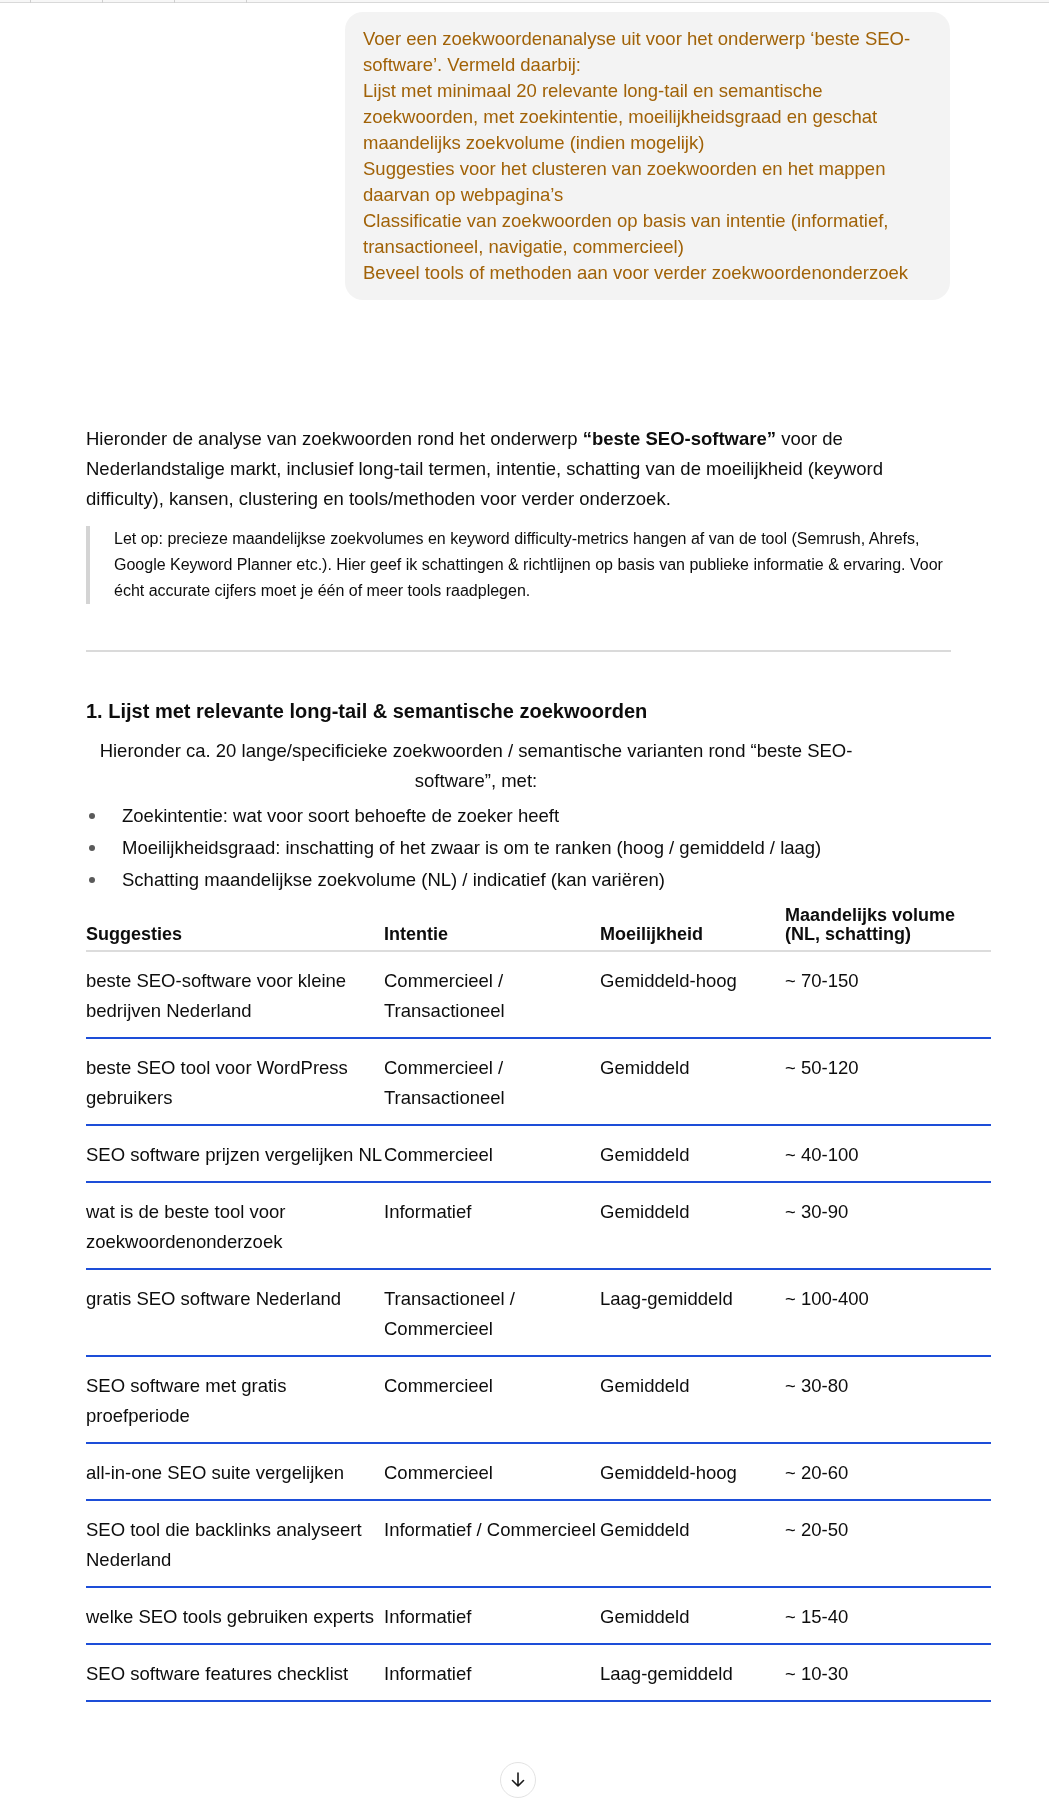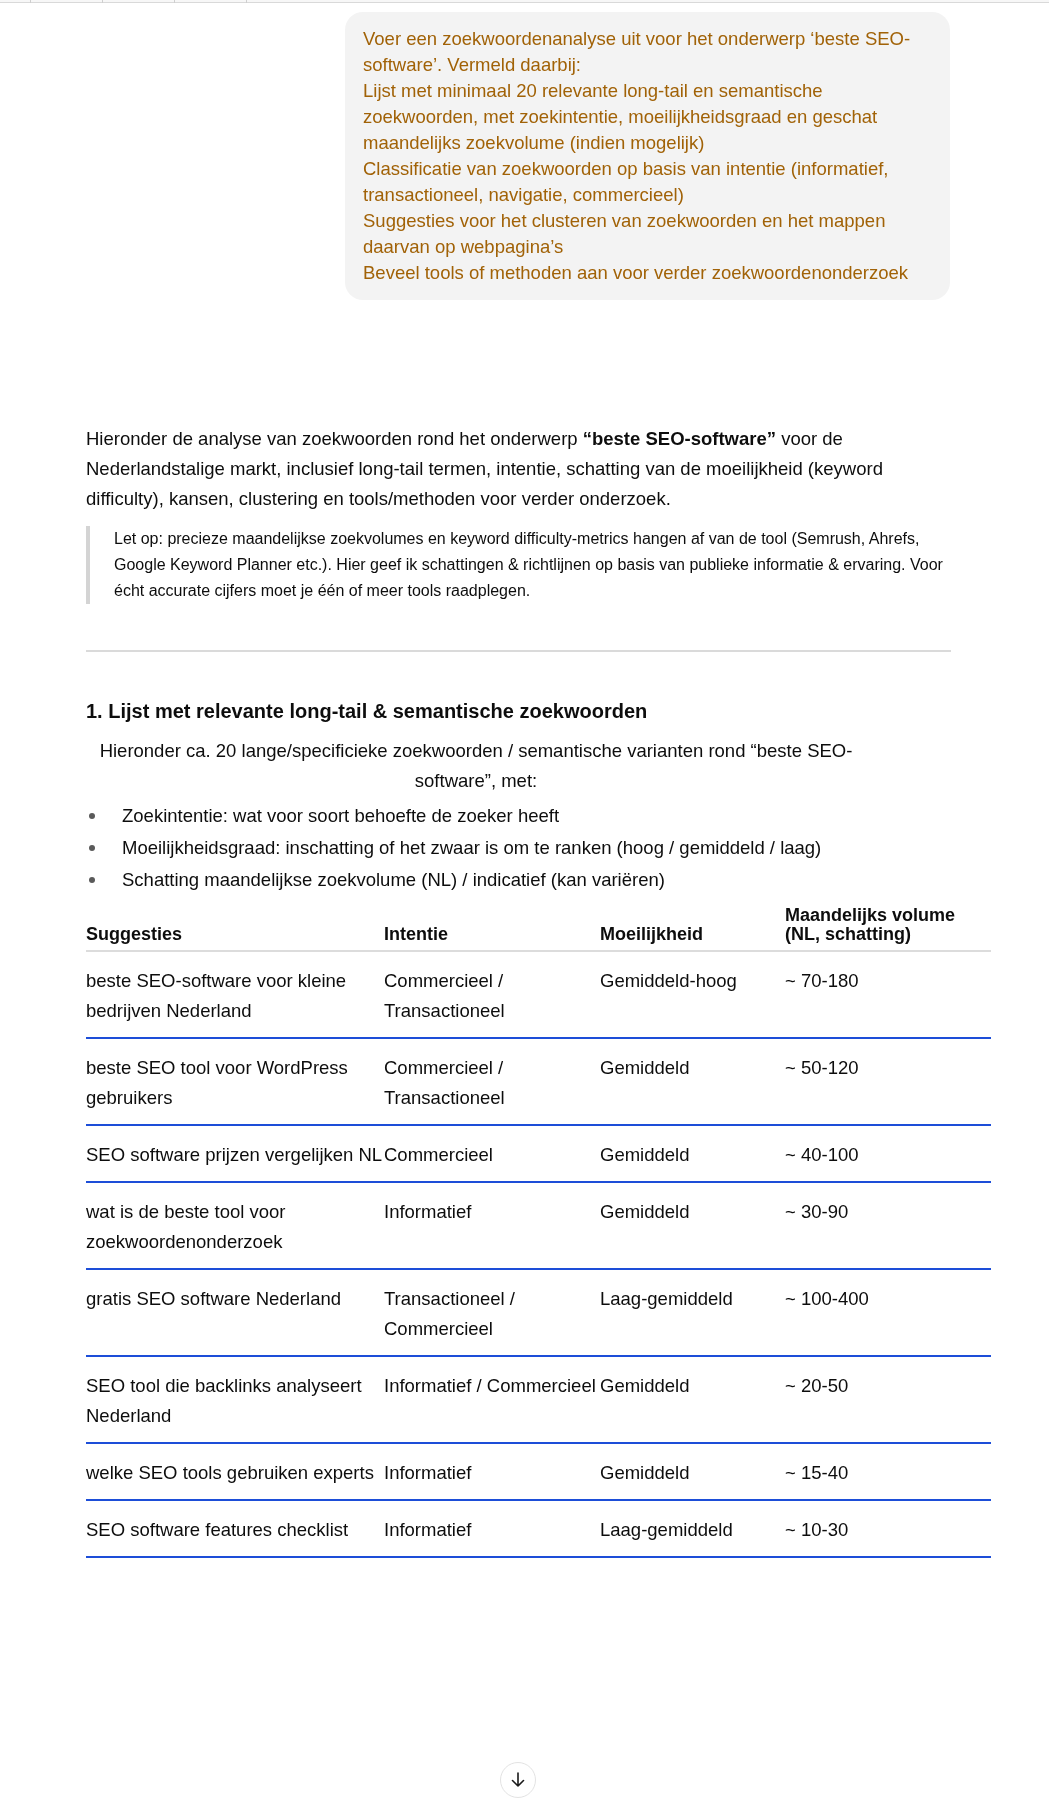--- a/index.html
+++ b/index.html
@@ -144,22 +144,22 @@
 <div class="topbar">
   <span class="seg" style="left:30px"></span>
   <span class="seg" style="left:102px"></span>
   <span class="seg" style="left:174px"></span>
   <span class="seg" style="left:246px"></span>
 </div>
 
 <div class="user-bubble">
   <div>Voer een zoekwoordenanalyse uit voor het onderwerp ‘beste SEO-software’. Vermeld daarbij:</div>
   <div>Lijst met minimaal 20 relevante long-tail en semantische zoekwoorden, met zoekintentie, moeilijkheidsgraad en geschat maandelijks zoekvolume (indien mogelijk)</div>
+  <div>Suggesties voor het clusteren van zoekwoorden en het mappen daarvan op webpagina’s</div>
   <div>Classificatie van zoekwoorden op basis van intentie (informatief, transactioneel, navigatie, commercieel)</div>
-  <div>Suggesties voor het clusteren van zoekwoorden en het mappen daarvan op webpagina’s</div>
   <div>Beveel tools of methoden aan voor verder zoekwoordenonderzoek</div>
 </div>
 
 <div class="content">
   <p class="intro">
     <span>Hieronder de analyse van zoekwoorden rond het onderwerp </span><b>“beste SEO-software”</b><span> voor de Nederlandstalige markt, inclusief long-tail termen, intentie, schatting van de moeilijkheid (keyword difficulty), kansen, clustering en tools/methoden voor verder onderzoek.</span>
   </p>
 
   <blockquote class="note">Let op: precieze maandelijkse zoekvolumes en keyword difficulty-metrics hangen af van de tool (Semrush, Ahrefs, Google Keyword Planner etc.). Hier geef ik schattingen &amp; richtlijnen op basis van publieke informatie &amp; ervaring. Voor écht accurate cijfers moet je één of meer tools raadplegen.</blockquote>
 
@@ -182,21 +182,21 @@
         <th class="col2">Intentie</th>
         <th class="col3">Moeilijkheid</th>
         <th class="col4">Maandelijks volume (NL, schatting)</th>
       </tr>
     </thead>
     <tbody id="kw-body">
         <tr>
           <td>beste SEO-software voor kleine bedrijven Nederland</td>
           <td>Commercieel / Transactioneel</td>
           <td>Gemiddeld-hoog</td>
-          <td>~ 70-180</td>
+          <td>~ 70-150</td>
         </tr>
         <tr>
           <td>beste SEO tool voor WordPress gebruikers</td>
           <td>Commercieel / Transactioneel</td>
           <td>Gemiddeld</td>
           <td>~ 50-120</td>
         </tr>
         <tr>
           <td>SEO software prijzen vergelijken NL</td>
           <td>Commercieel</td>
@@ -209,20 +209,32 @@
           <td>Gemiddeld</td>
           <td>~ 30-90</td>
         </tr>
         <tr>
           <td>gratis SEO software Nederland</td>
           <td>Transactioneel / Commercieel</td>
           <td>Laag-gemiddeld</td>
           <td>~ 100-400</td>
         </tr>
         <tr>
+          <td>SEO software met gratis proefperiode</td>
+          <td>Commercieel</td>
+          <td>Gemiddeld</td>
+          <td>~ 30-80</td>
+        </tr>
+        <tr>
+          <td>all-in-one SEO suite vergelijken</td>
+          <td>Commercieel</td>
+          <td>Gemiddeld-hoog</td>
+          <td>~ 20-60</td>
+        </tr>
+        <tr>
           <td>SEO tool die backlinks analyseert Nederland</td>
           <td>Informatief / Commercieel</td>
           <td>Gemiddeld</td>
           <td>~ 20-50</td>
         </tr>
         <tr>
           <td>welke SEO tools gebruiken experts</td>
           <td>Informatief</td>
           <td>Gemiddeld</td>
           <td>~ 15-40</td>

